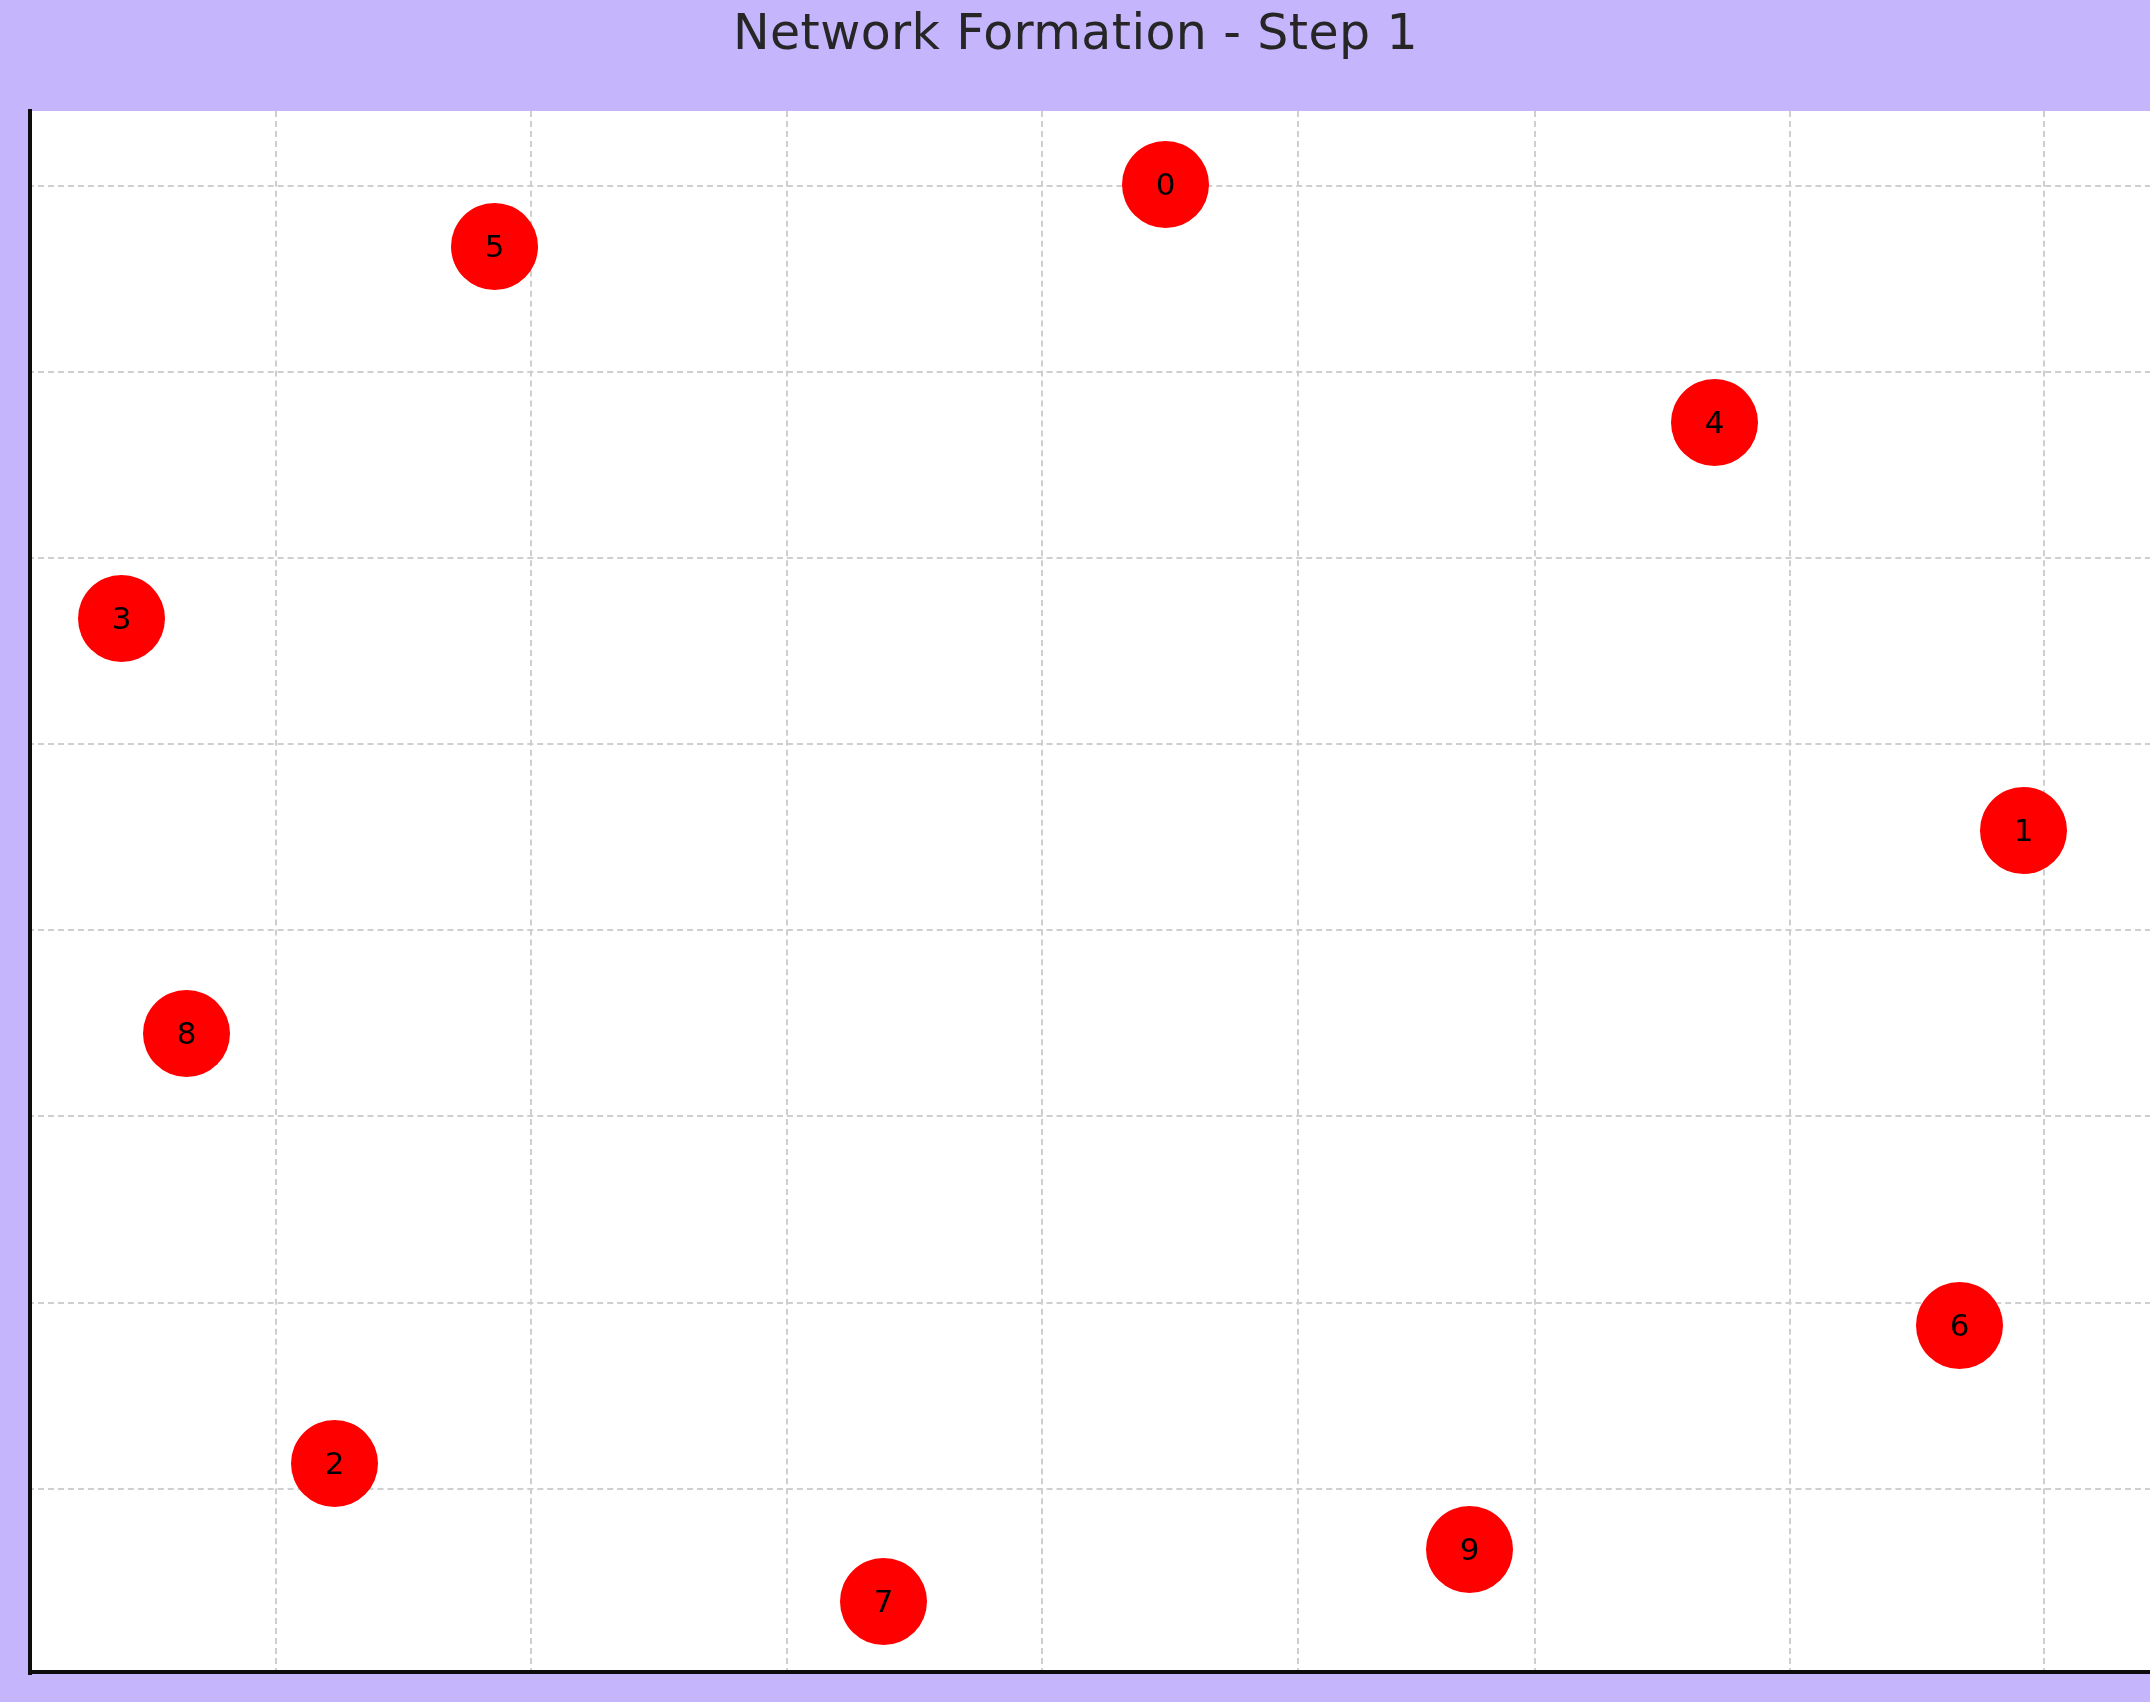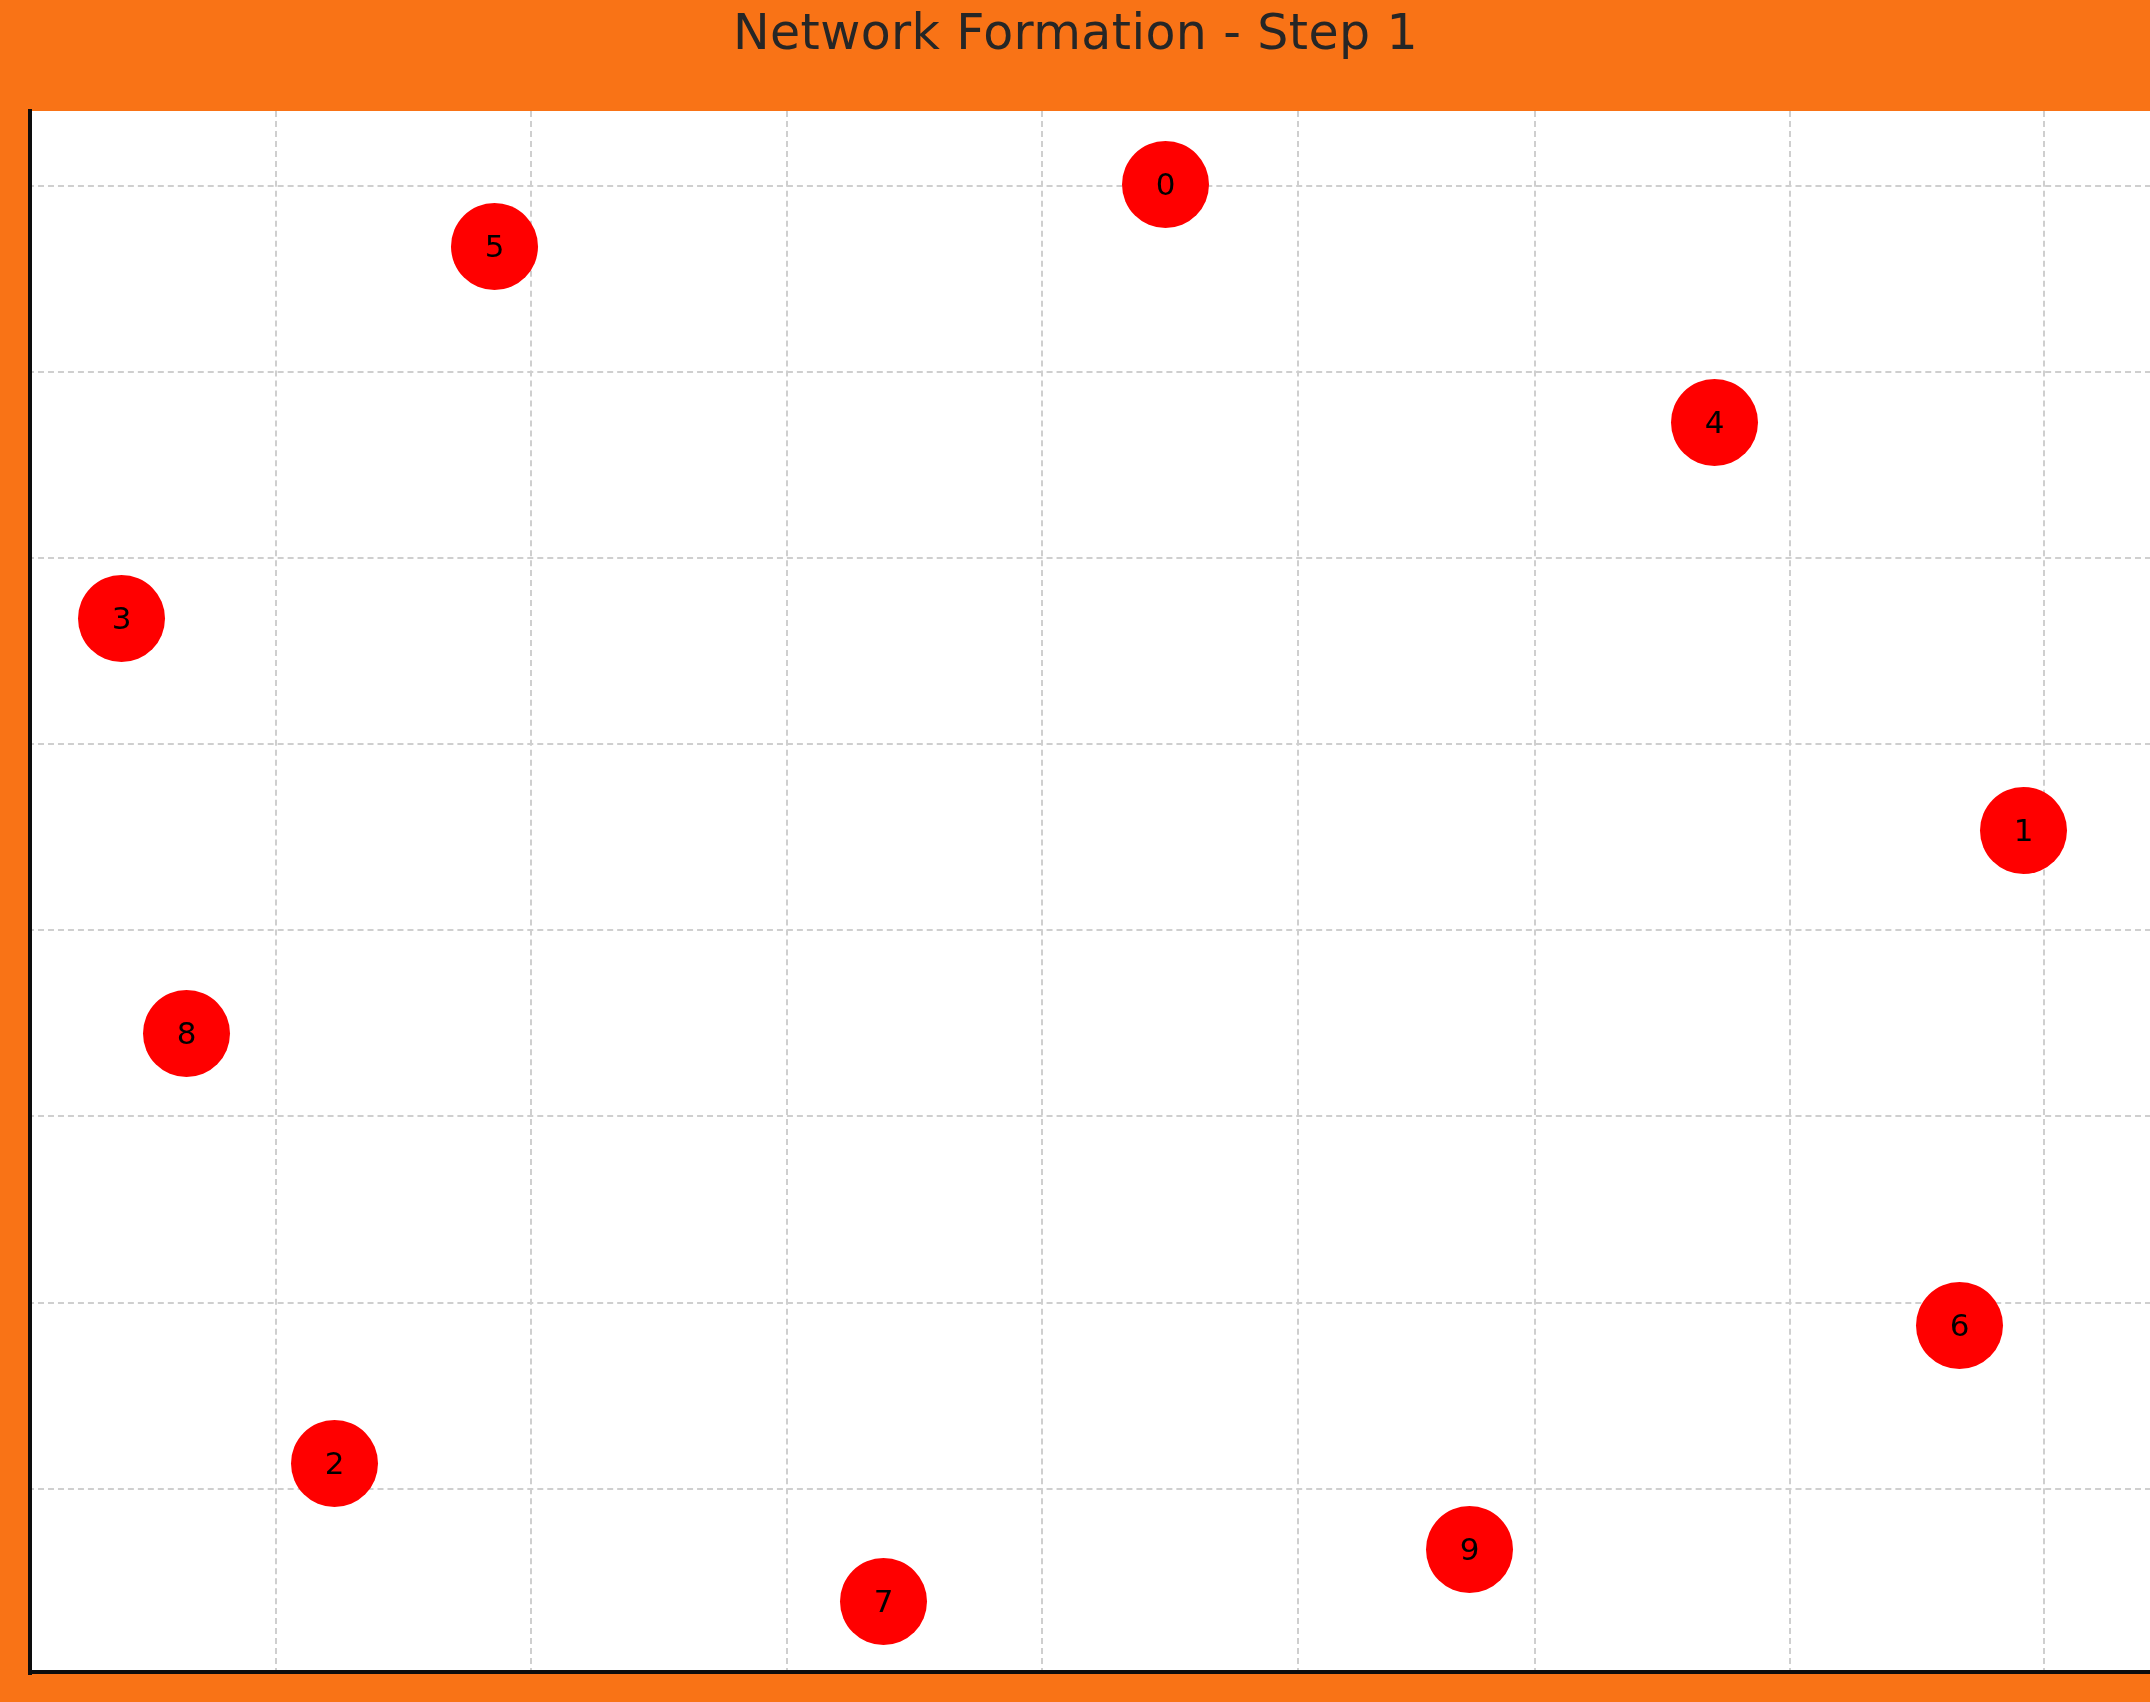--- a/index.html
+++ b/index.html
@@ -7,21 +7,21 @@
     padding: 0;
     background: #ffffff;
   }
   body {
     font-family: "DejaVu Sans", "Liberation Sans", sans-serif;
   }
   #figure {
     position: relative;
     width: 2151px;
     height: 1703px;
-    background: #f97316;
+    background: #c4b5fd;
     overflow: hidden;
   }
   #chart-title {
     position: absolute;
     left: 0;
     top: 4.4px;
     width: 2151px;
     text-align: center;
     font-size: 49px;
     font-weight: 400;

